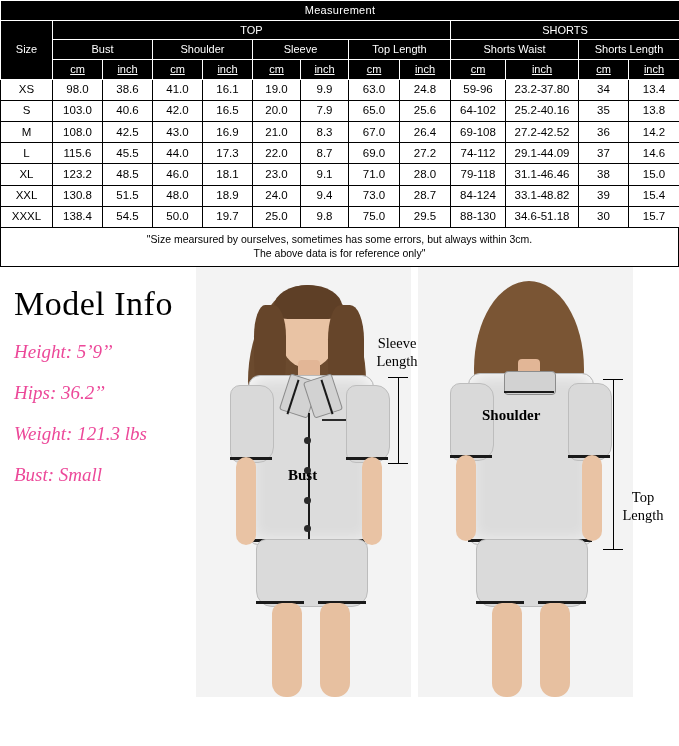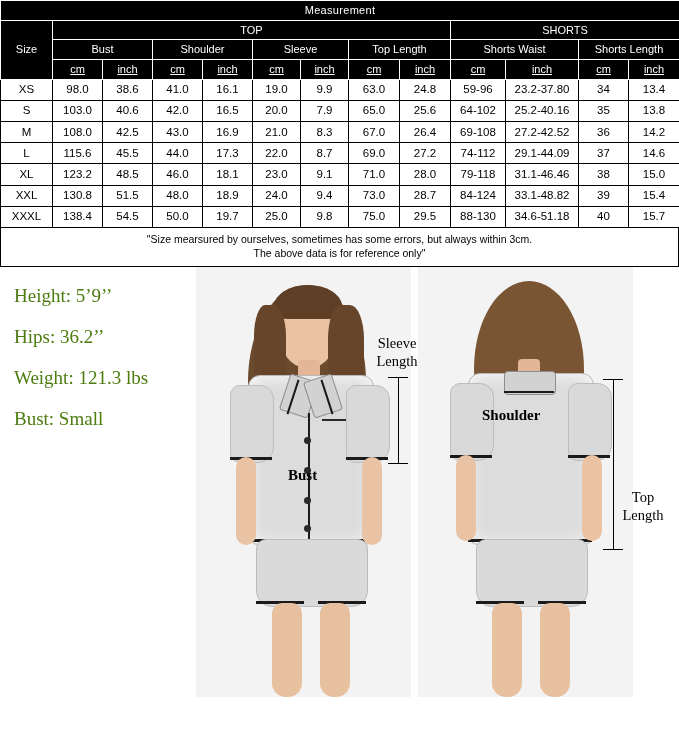--- a/index.html
+++ b/index.html
@@ -110,23 +110,24 @@
     font-family: "Liberation Serif", serif;
     font-size: 34px;
     font-weight: normal;
     margin: 0 0 18px 2px;
     color: #000;
     letter-spacing: .5px;
   }
   .model-info .line {
     font-family: "Liberation Serif", serif;
     font-size: 19px;
-    color: #4d7c0f;
+    color: #ec4899;
     margin: 0 0 19px 2px;
     white-space: nowrap;
+    font-style: italic;
   }
 
   
   .figure {
     position: absolute;
     top: 0;
     height: 430px;
     overflow: hidden;
   }
   .fig-front { left: 196px; width: 215px; }
@@ -395,21 +396,21 @@
         <td>138.4</td>
         <td>54.5</td>
         <td>50.0</td>
         <td>19.7</td>
         <td>25.0</td>
         <td>9.8</td>
         <td>75.0</td>
         <td>29.5</td>
         <td>88-130</td>
         <td>34.6-51.18</td>
-        <td>40</td>
+        <td>30</td>
         <td>15.7</td>
       </tr>
     </tbody>
   </table>
   <div class="note">
     <div>"Size mearsured by ourselves, sometimes has some errors, but always within 3cm.</div>
     <div>The above data is for reference only"</div>
   </div>
 </div>
 
@@ -480,20 +481,21 @@
       <div class="trim" style="left:58px; top:334px; width:48px; height:3px;"></div>
       <div class="trim" style="left:120px; top:334px; width:48px; height:3px;"></div>
       <div class="leg" style="left:74px; top:336px; width:30px; height:94px;"></div>
       <div class="leg" style="left:122px; top:336px; width:30px; height:94px;"></div>
     </div>
 
     <div class="label-on" style="left:64px; top:140px;">Shoulder</div>
   </div>
 
   <div class="model-info">
+    <h2>Model Info</h2>
     <p class="line">Height: 5’9’’</p>
     <p class="line">Hips: 36.2’’</p>
     <p class="line">Weight: 121.3 lbs</p>
     <p class="line">Bust: Small</p>
   </div>
 
   <div class="ann" style="left:364px; top:68px; width:66px;">Sleeve
 Length</div>
   <div class="vline" style="left:398px; top:110px; height:86px;"></div>
   <div class="tick" style="left:388px; top:110px; width:20px;"></div>

